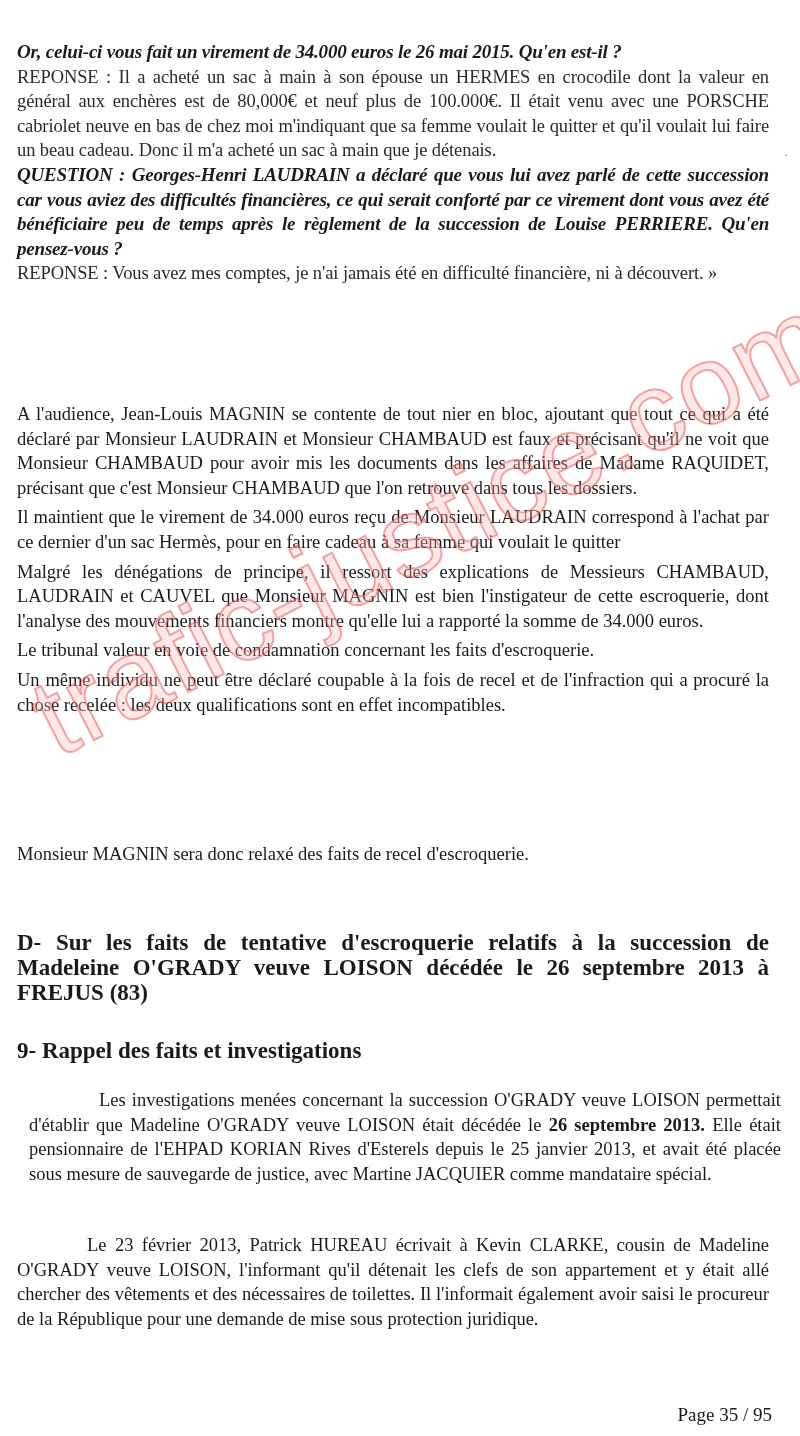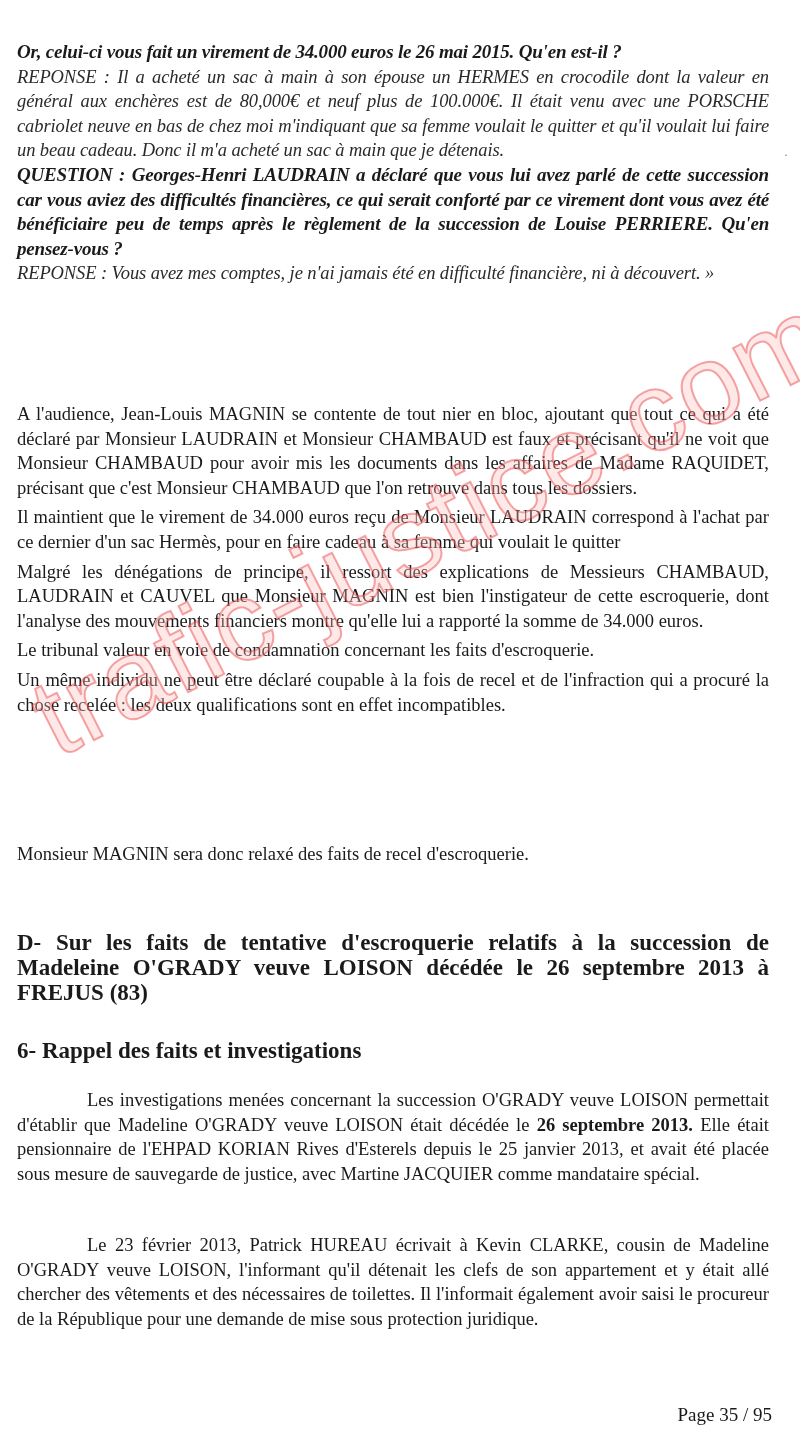--- a/index.html
+++ b/index.html
@@ -28,21 +28,20 @@
       font-size: 18.5px;
       line-height: 24.6px;
     }
     .q {
       font-style: italic;
       font-weight: bold;
       font-size: 19px;
       letter-spacing: -0.2px;
     }
     .r {
-      font-style: italic;
       font-weight: normal;
       font-size: 18.5px;
       color: #2a2a2a;
       letter-spacing: -0.1px;
     }
     .justify { text-align: justify; }
     .para {
       margin: 0 0 5px 0;
       text-align: justify;
     }
@@ -114,23 +113,23 @@
     <p class="para">Le tribunal valeur en voie de condamnation concernant les faits d'escroquerie.</p>
     <p class="para">Un même individu ne peut être déclaré coupable à la fois de recel et de l'infraction qui a procuré la chose recelée : les deux qualifications sont en effet incompatibles.</p>
   </div>
 
   <div class="block" style="top:842px;">
     <p class="para">Monsieur MAGNIN sera donc relaxé des faits de recel d'escroquerie.</p>
   </div>
 
   <div class="block heading" style="top:930px;">D- Sur les faits de tentative d'escroquerie relatifs à la succession de Madeleine O'GRADY veuve LOISON décédée le 26 septembre 2013 à FREJUS (83)</div>
 
-  <div class="block heading" style="top:1038px;">6- Rappel des faits et investigations</div>
+  <div class="block heading" style="top:1038px;">9- Rappel des faits et investigations</div>
 
-  <div class="block" style="top:1088px;">
+  <div class="block" style="top:1088px;margin-left:12px;">
     <p class="para indent">
       <span>Les investigations menées concernant la succession O'GRADY veuve LOISON permettait d'établir que Madeline O'GRADY veuve LOISON était décédée le </span><span class="bold">26 septembre 2013.</span><span> Elle était pensionnaire de l'EHPAD KORIAN Rives d'Esterels depuis le 25 janvier 2013, et avait été placée sous mesure de sauvegarde de justice, avec Martine JACQUIER comme mandataire spécial.</span>
     </p>
   </div>
 
   <div class="block" style="top:1233px;">
     <p class="para indent">Le 23 février 2013, Patrick HUREAU écrivait à Kevin CLARKE, cousin de Madeline O'GRADY veuve LOISON, l'informant qu'il détenait les clefs de son appartement et y était allé chercher des vêtements et des nécessaires de toilettes. Il l'informait également avoir saisi le procureur de la République pour une demande de mise sous protection juridique.</p>
   </div>
 
   <div class="page-number">Page 35 / 95</div>

